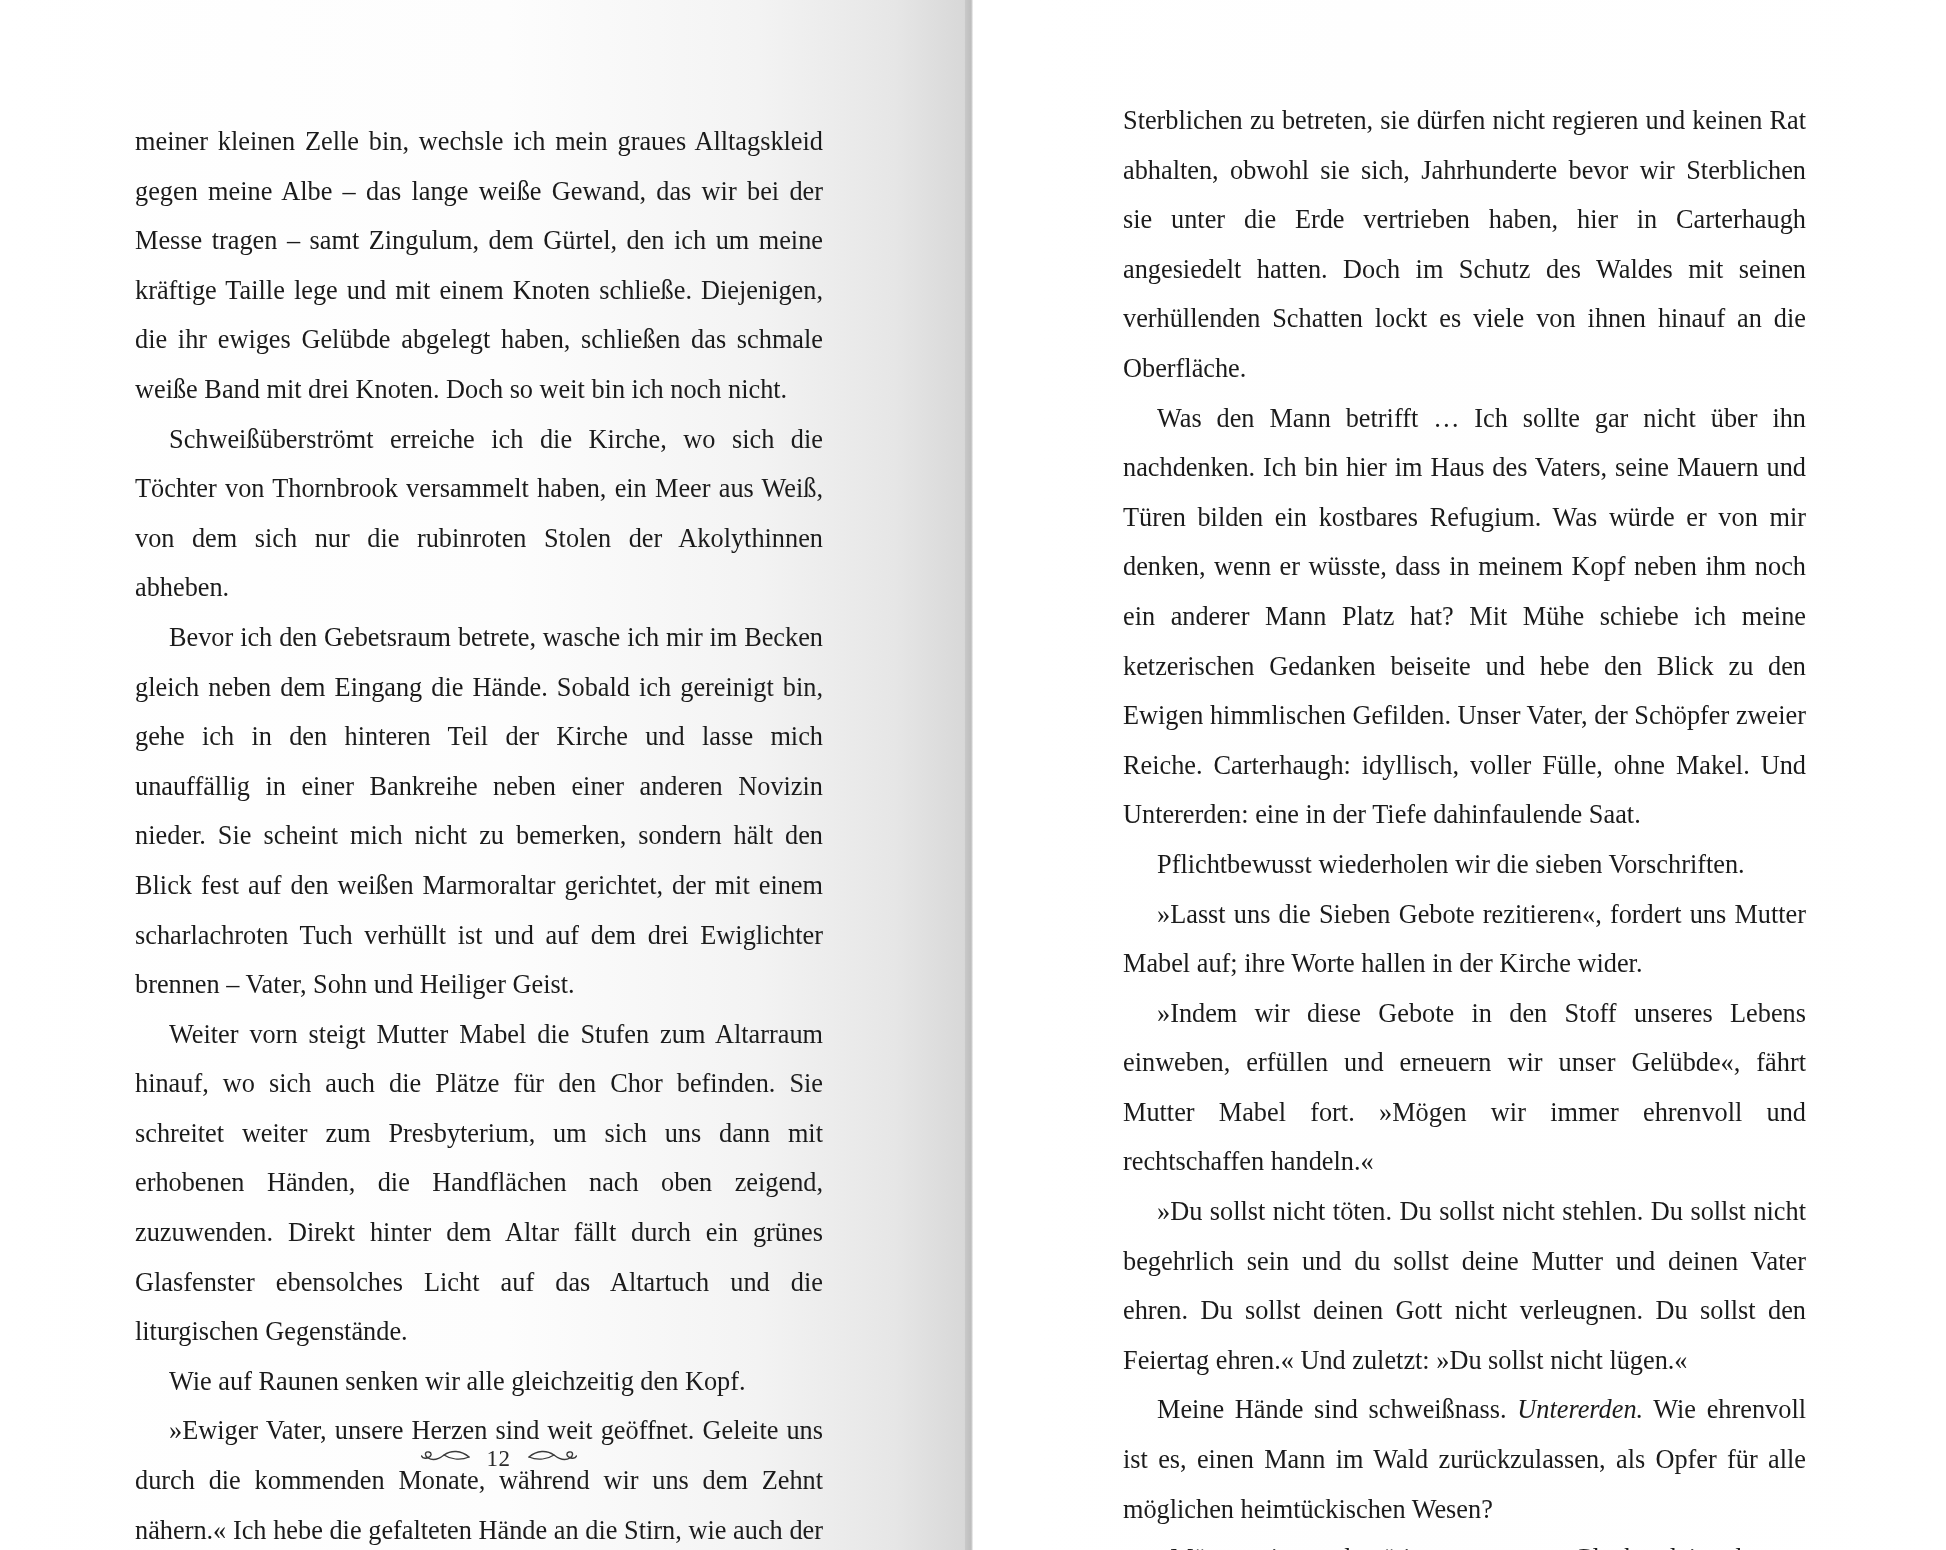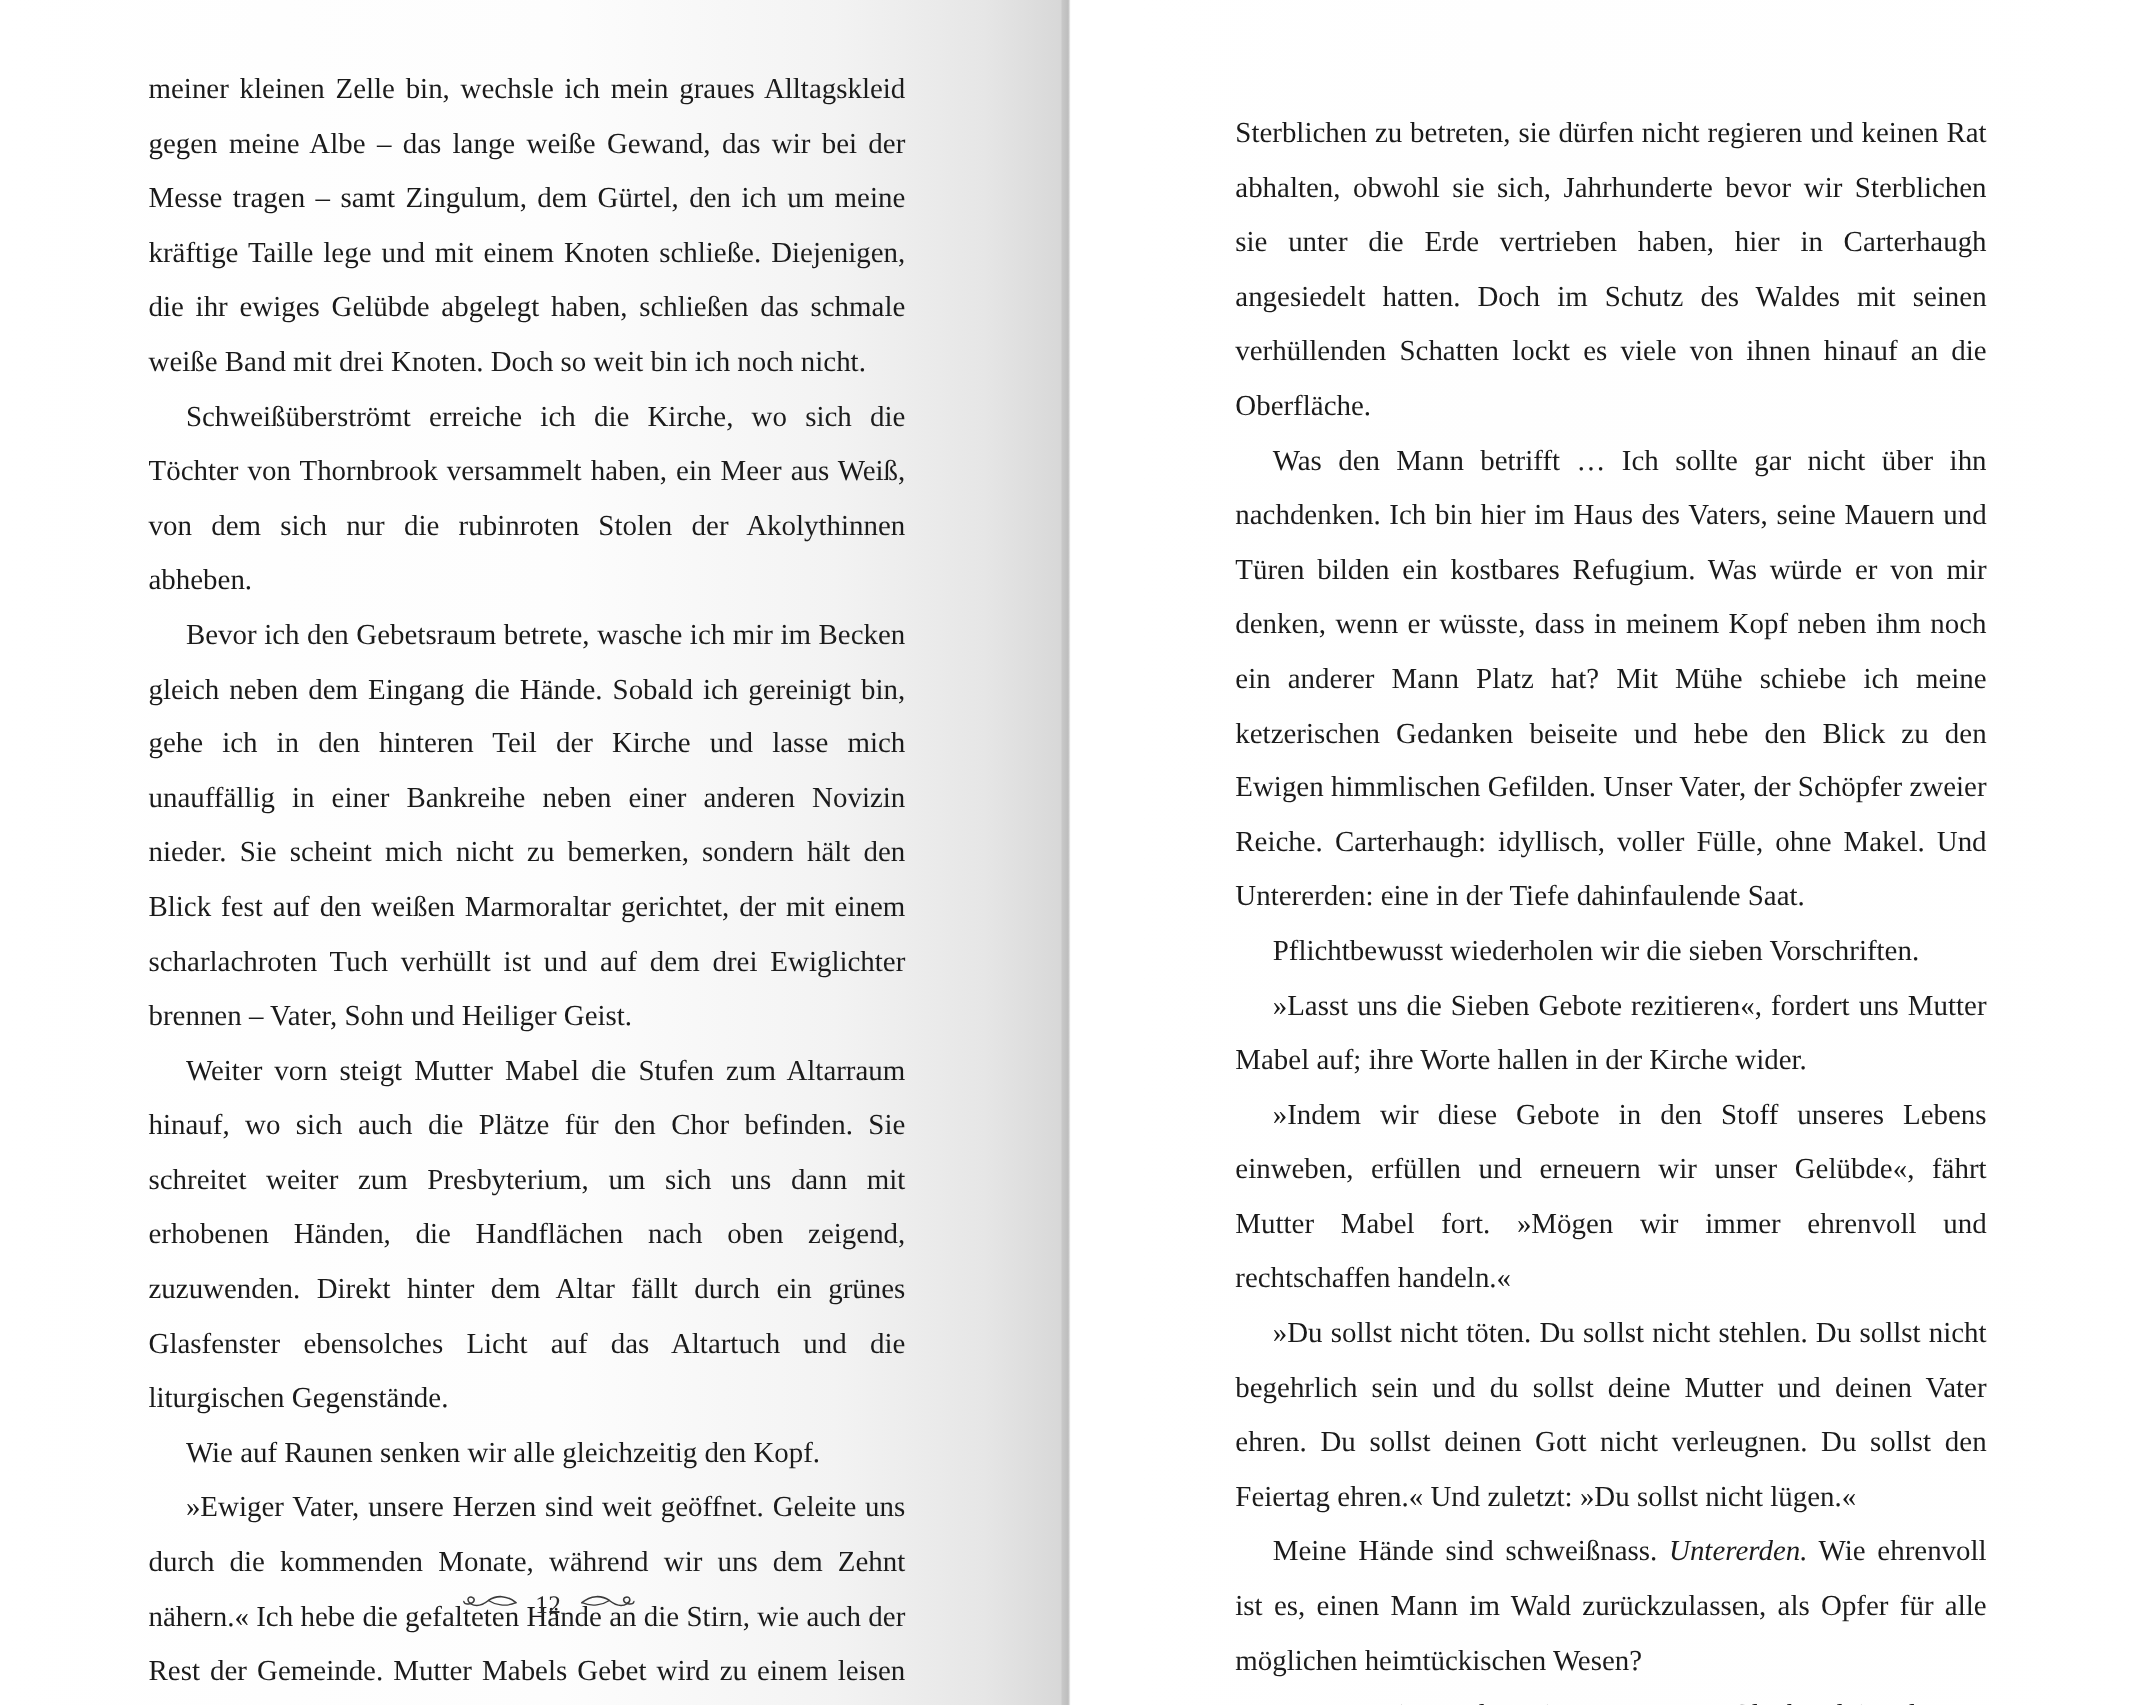--- a/index.html
+++ b/index.html
@@ -61,21 +61,21 @@
     z-index: 2;
     pointer-events: none;
   }
   .page {
     position: relative;
     width: 973px;
     height: 1550px;
     box-sizing: border-box;
     z-index: 3;
   }
-  .page-left { padding: 56px 150px 0 135px; border-radius: 23px; }
+  .page-left { padding: 117px 150px 0 135px; border-radius: 23px; }
   .page-right { padding: 96px 140px 0 150px; }
 
   .body-text {
     font-size: 26.3px;
     line-height: 49.6px;
     color: #1b1b1b;
     text-align: justify;
     text-justify: inter-word;
     hyphens: manual;
     -webkit-hyphens: manual;

